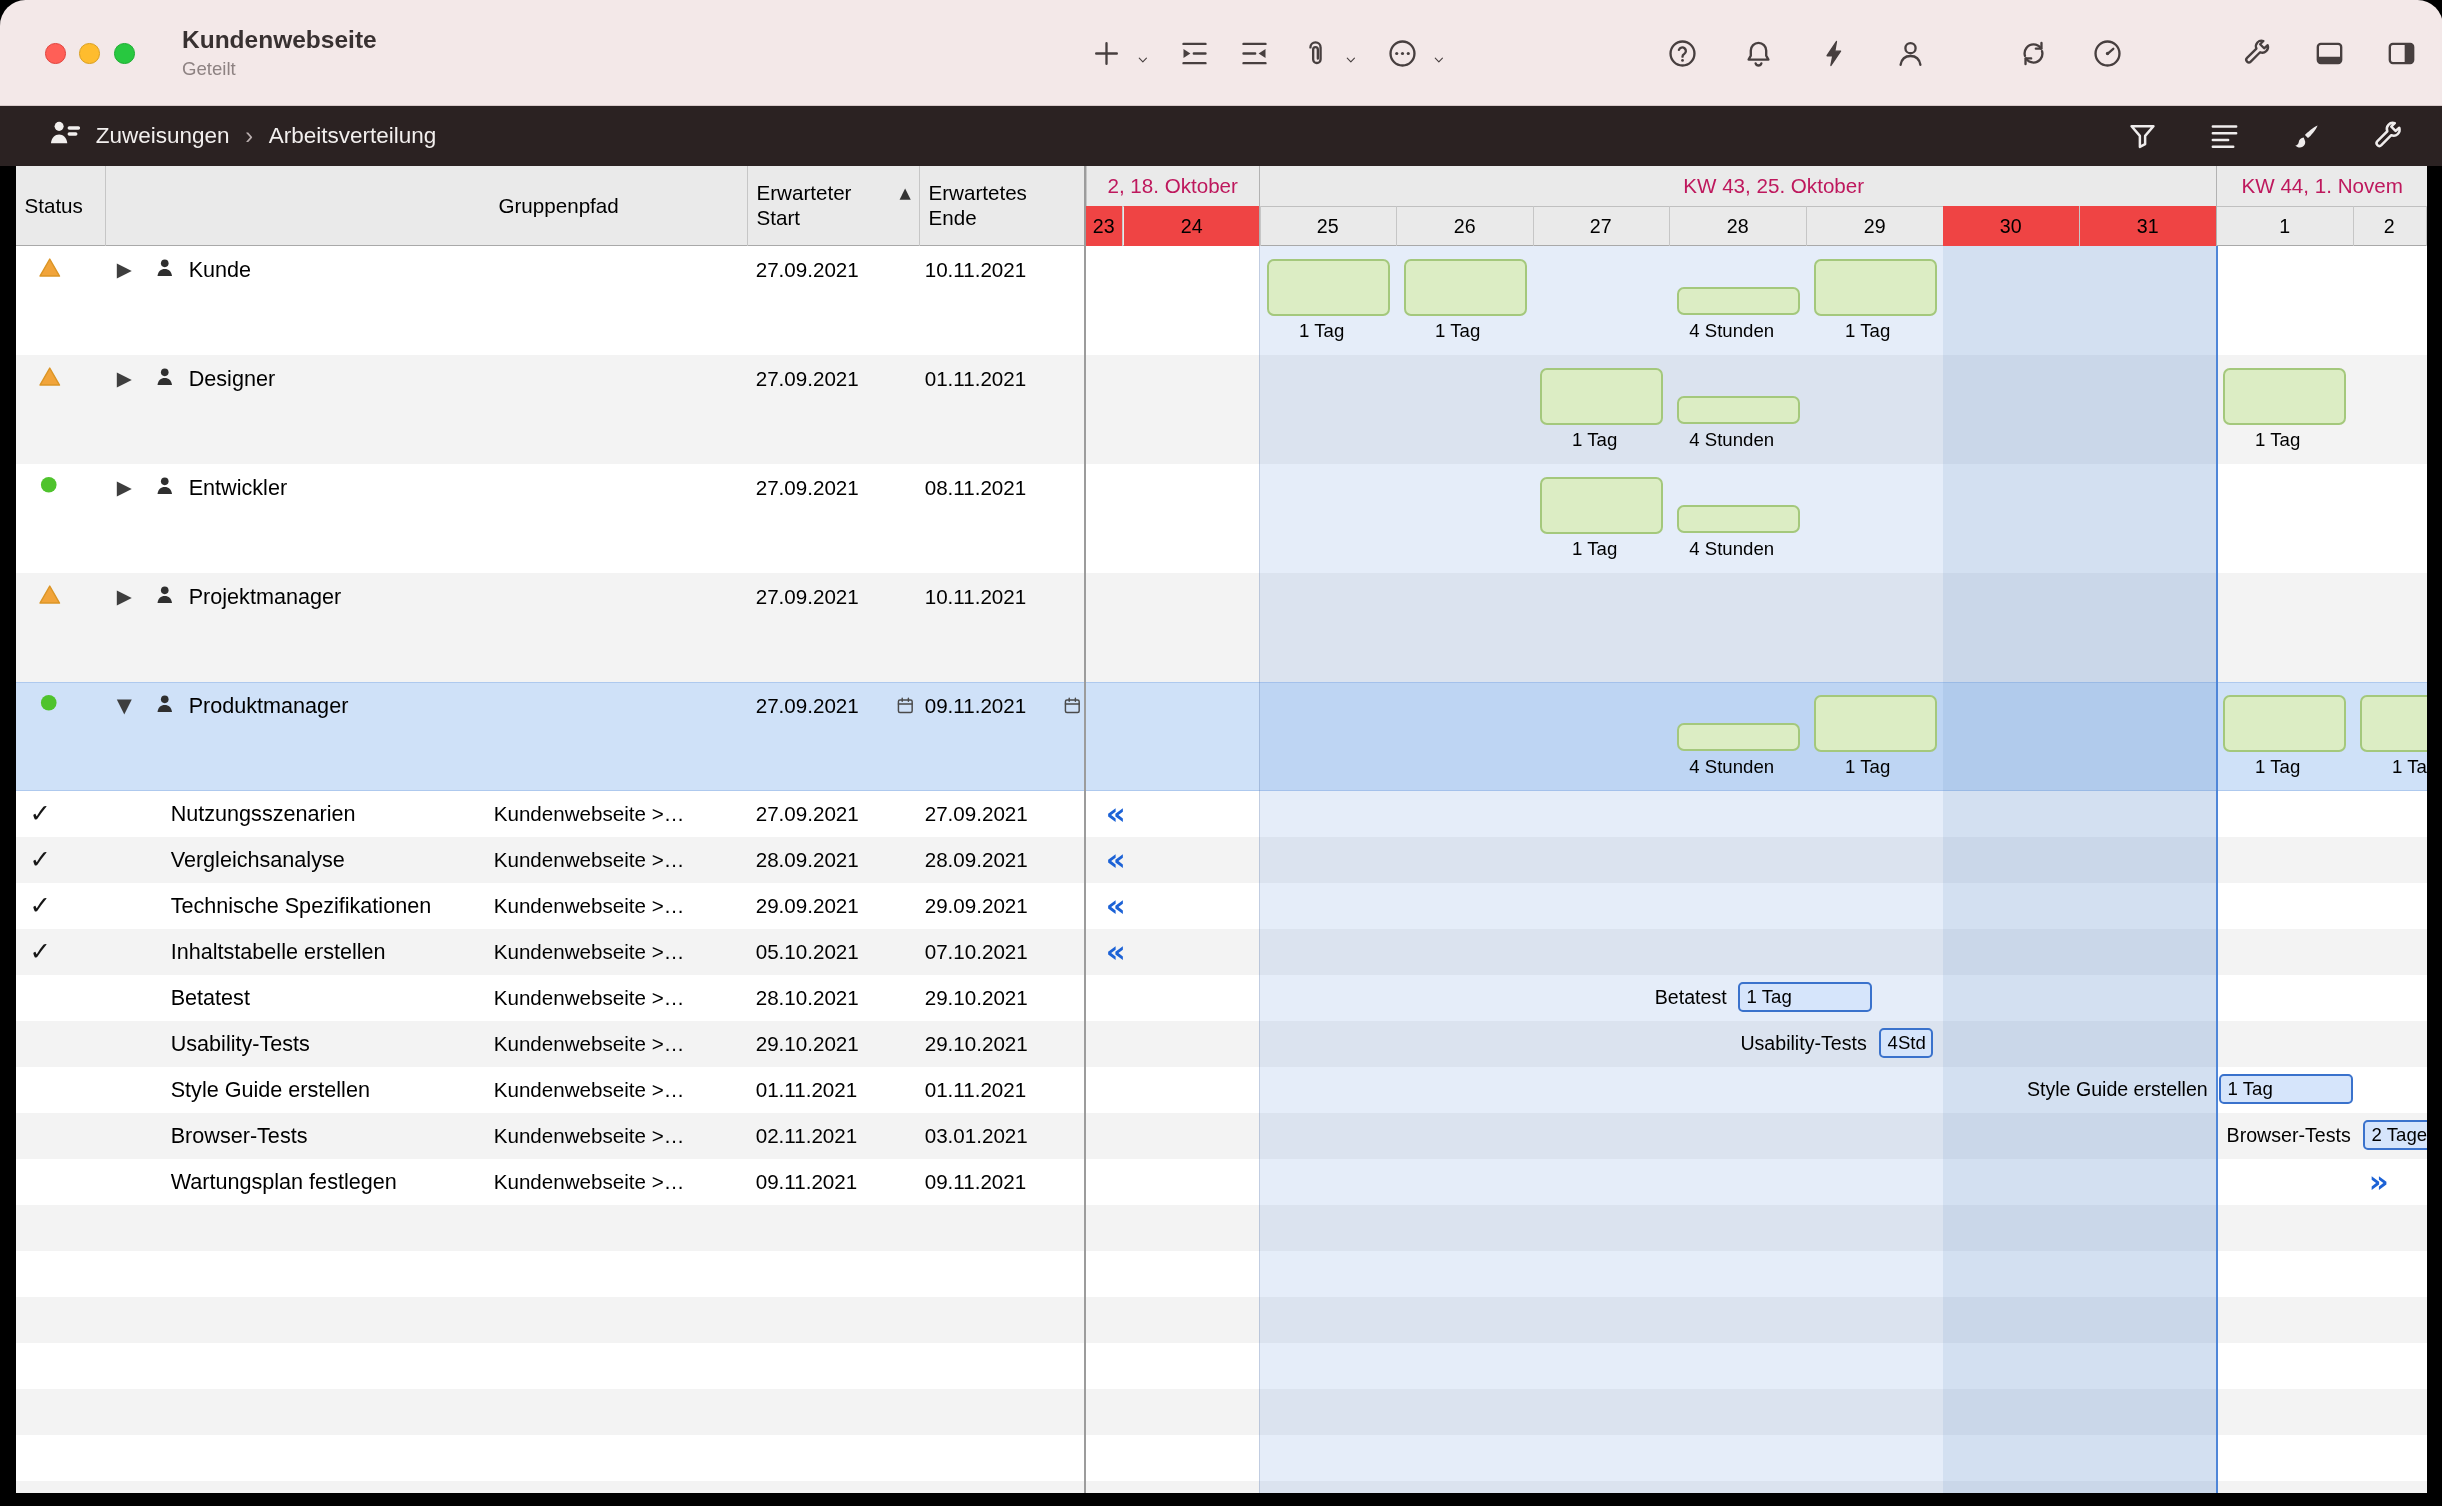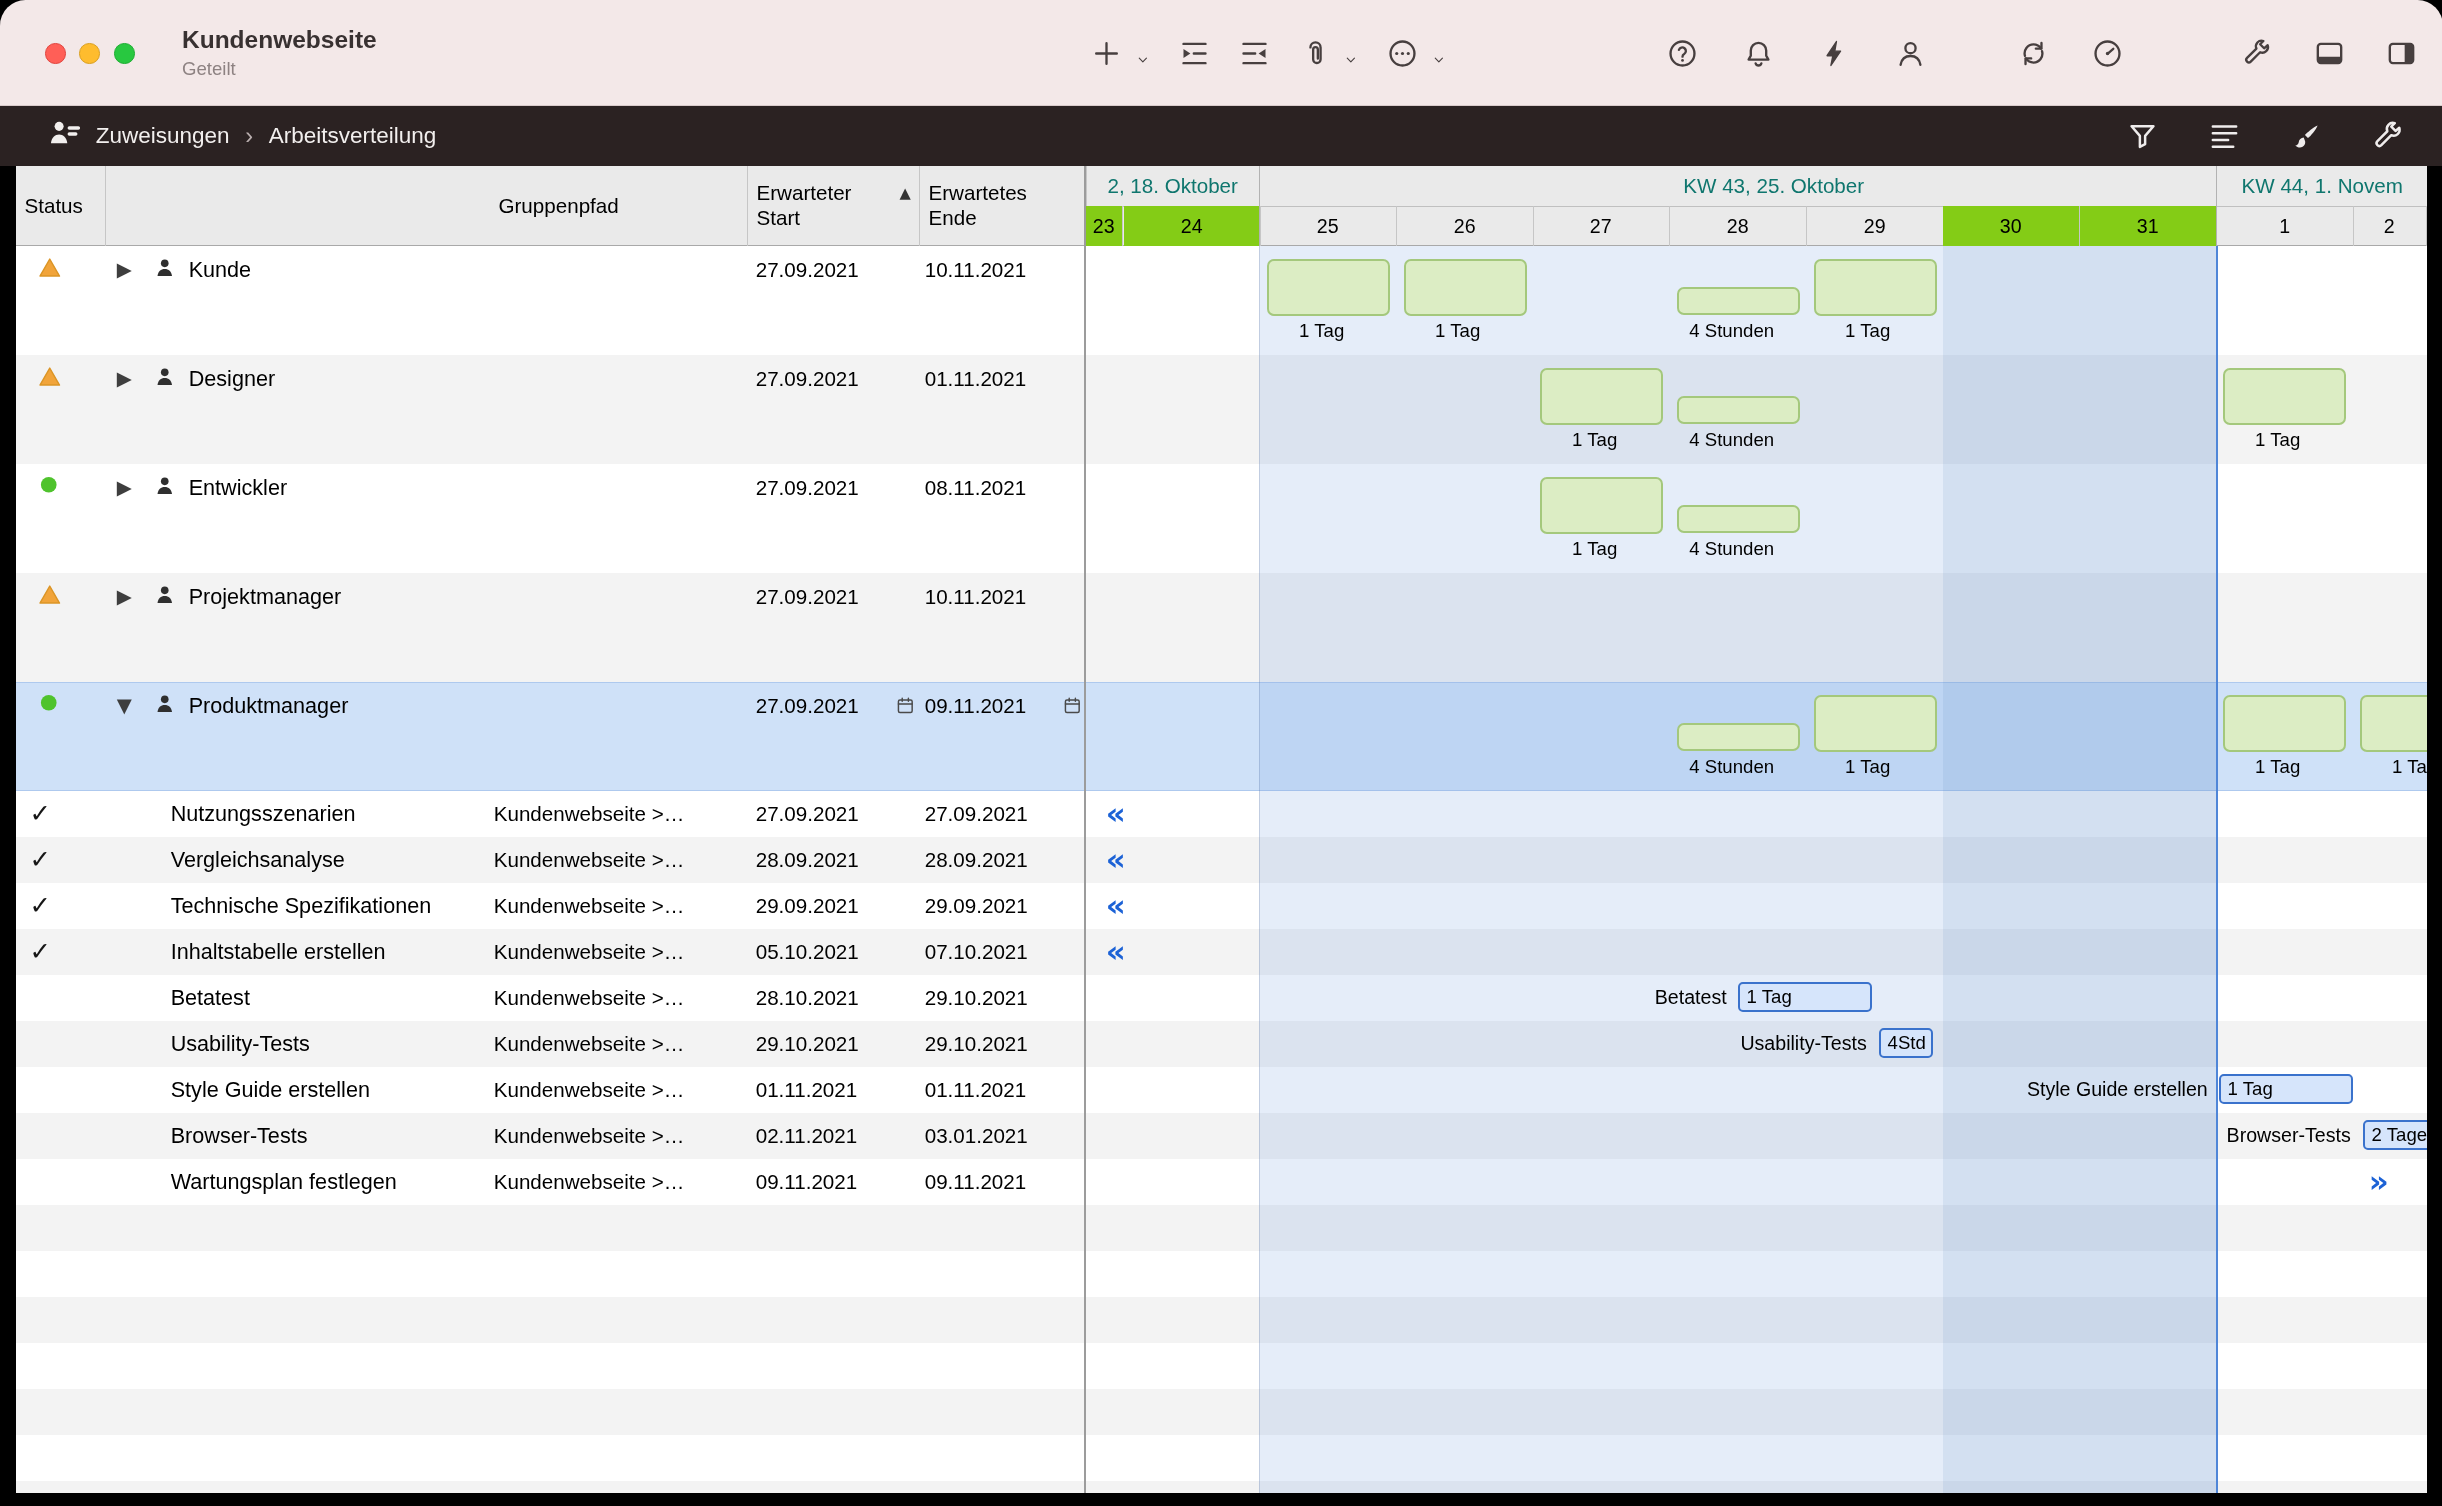--- a/index.html
+++ b/index.html
@@ -31,23 +31,23 @@
   #darkbar-icons{margin-left:auto;display:flex;gap:47px;margin-right:37px;color:#efecec;}
 
   
   #content{position:absolute;top:166px;left:0;right:0;bottom:0;background:#000;padding:0 15.7px 13.7px 15.7px;}
   #view{position:relative;width:2411px;height:1327px;background:#fff;overflow:hidden;}
 
   
   #hdr{position:absolute;top:0;left:0;width:2411px;height:80px;background:#eaeaea;border-bottom:1px solid #a9a9a9;}
   .hdr-cell{position:absolute;top:0;height:80px;border-right:1px solid #c6c6c6;display:flex;align-items:center;padding-left:8.8px;font-size:20.6px;color:#000;line-height:1.2;}
   .hdr-cell .sort{position:absolute;right:7.8px;top:17.6px;font-size:14.7px;font-family:"DejaVu Sans",sans-serif;color:#333;}
-  .wk-cell{position:absolute;top:0;height:40px;display:flex;align-items:center;justify-content:center;font-size:20.6px;color:#0f766e;overflow:hidden;white-space:nowrap;}
+  .wk-cell{position:absolute;top:0;height:40px;display:flex;align-items:center;justify-content:center;font-size:20.6px;color:#be185d;overflow:hidden;white-space:nowrap;}
   .day-cell{position:absolute;top:40px;height:40px;border-right:1px solid #c6c6c6;display:flex;align-items:center;justify-content:center;font-size:19.6px;color:#000;}
-  .day-cell.wkend{background:#84cc16;}
+  .day-cell.wkend{background:#ef4444;}
   .wk-sep{position:absolute;top:0;height:80px;width:1px;background:#b2b2b2;}
   #wkline{position:absolute;top:40px;left:1070px;width:1341px;height:1px;background:#c0c0c0;}
 
   
   #rows{position:absolute;top:80px;left:0;width:2411px;height:1247px;overflow:hidden;}
   .row{position:relative;width:2411px;}
   .s0{background:#ffffff;}
   .s1{background:#f3f3f3;}
   .sel{background:var(--sel,#cfe1f8);box-shadow:inset 0 1px 0 #aec9ee, inset 0 -1px 0 #aec9ee;}
   .row>*{position:absolute;z-index:10;}

